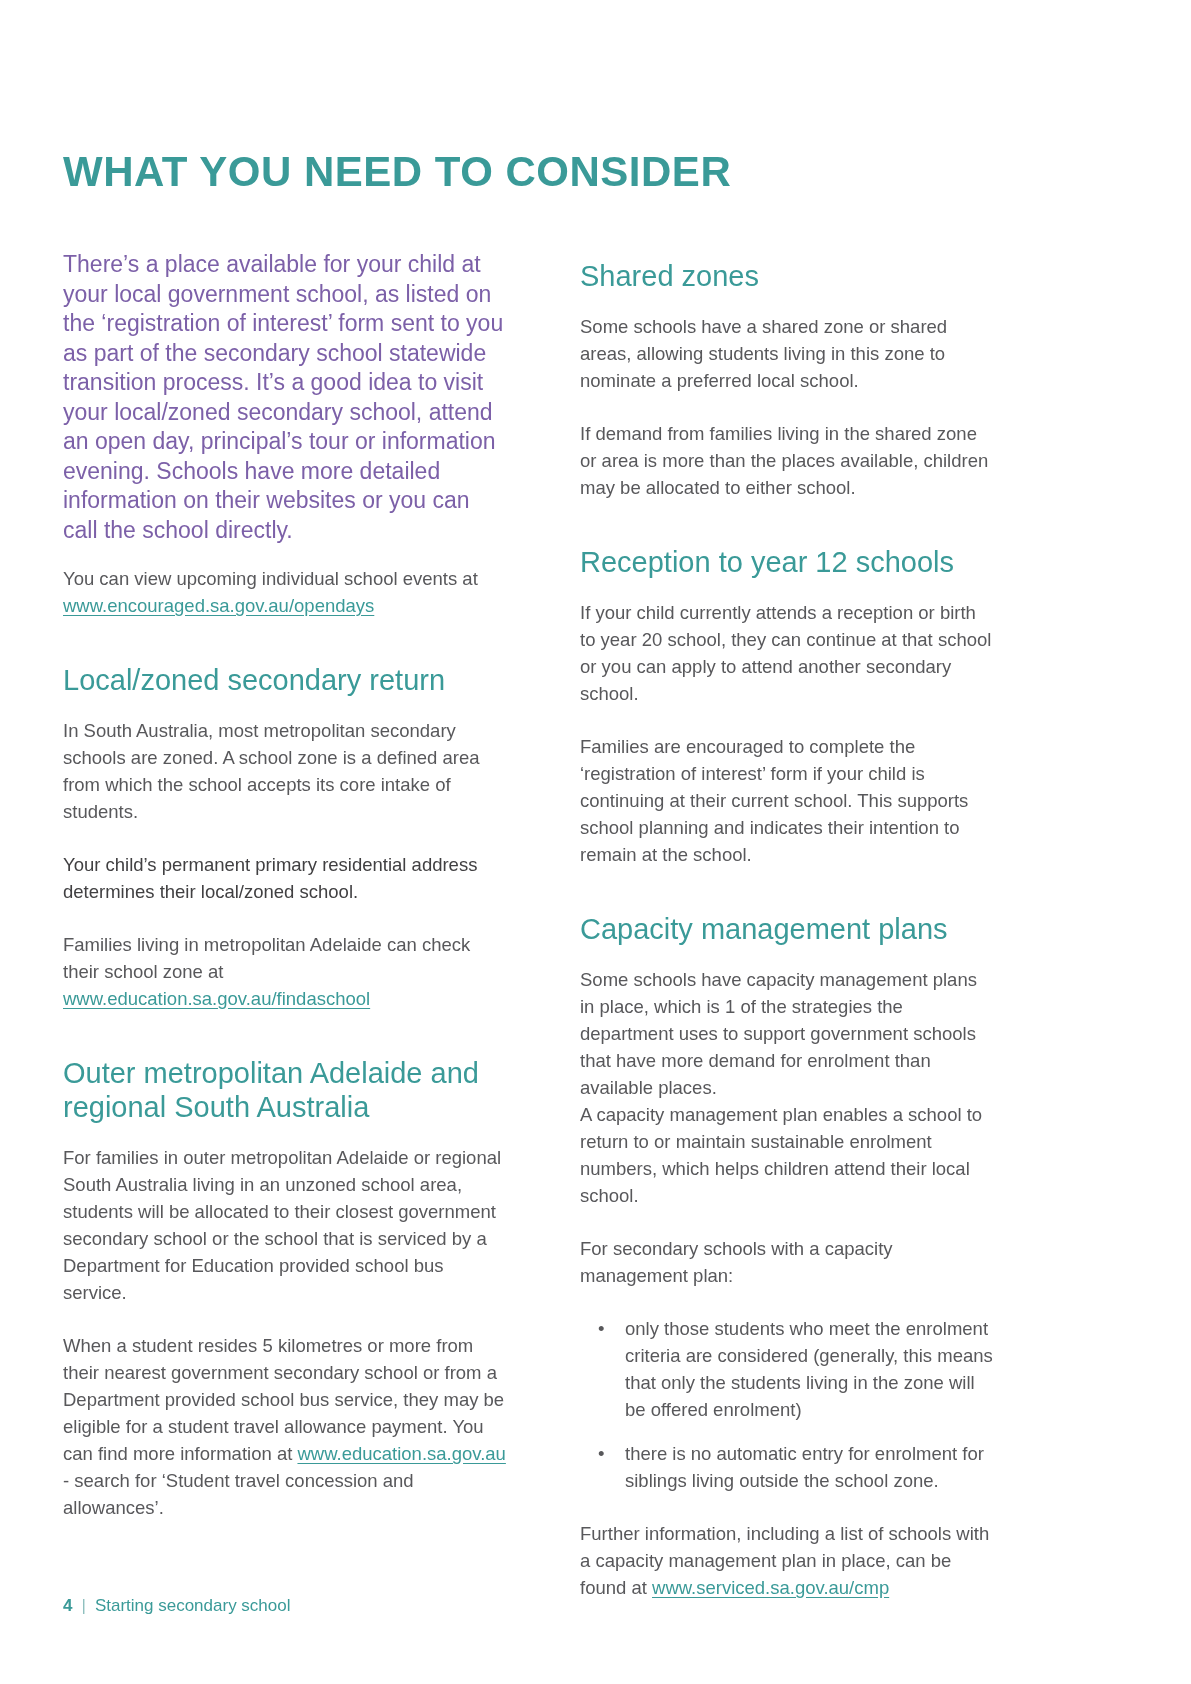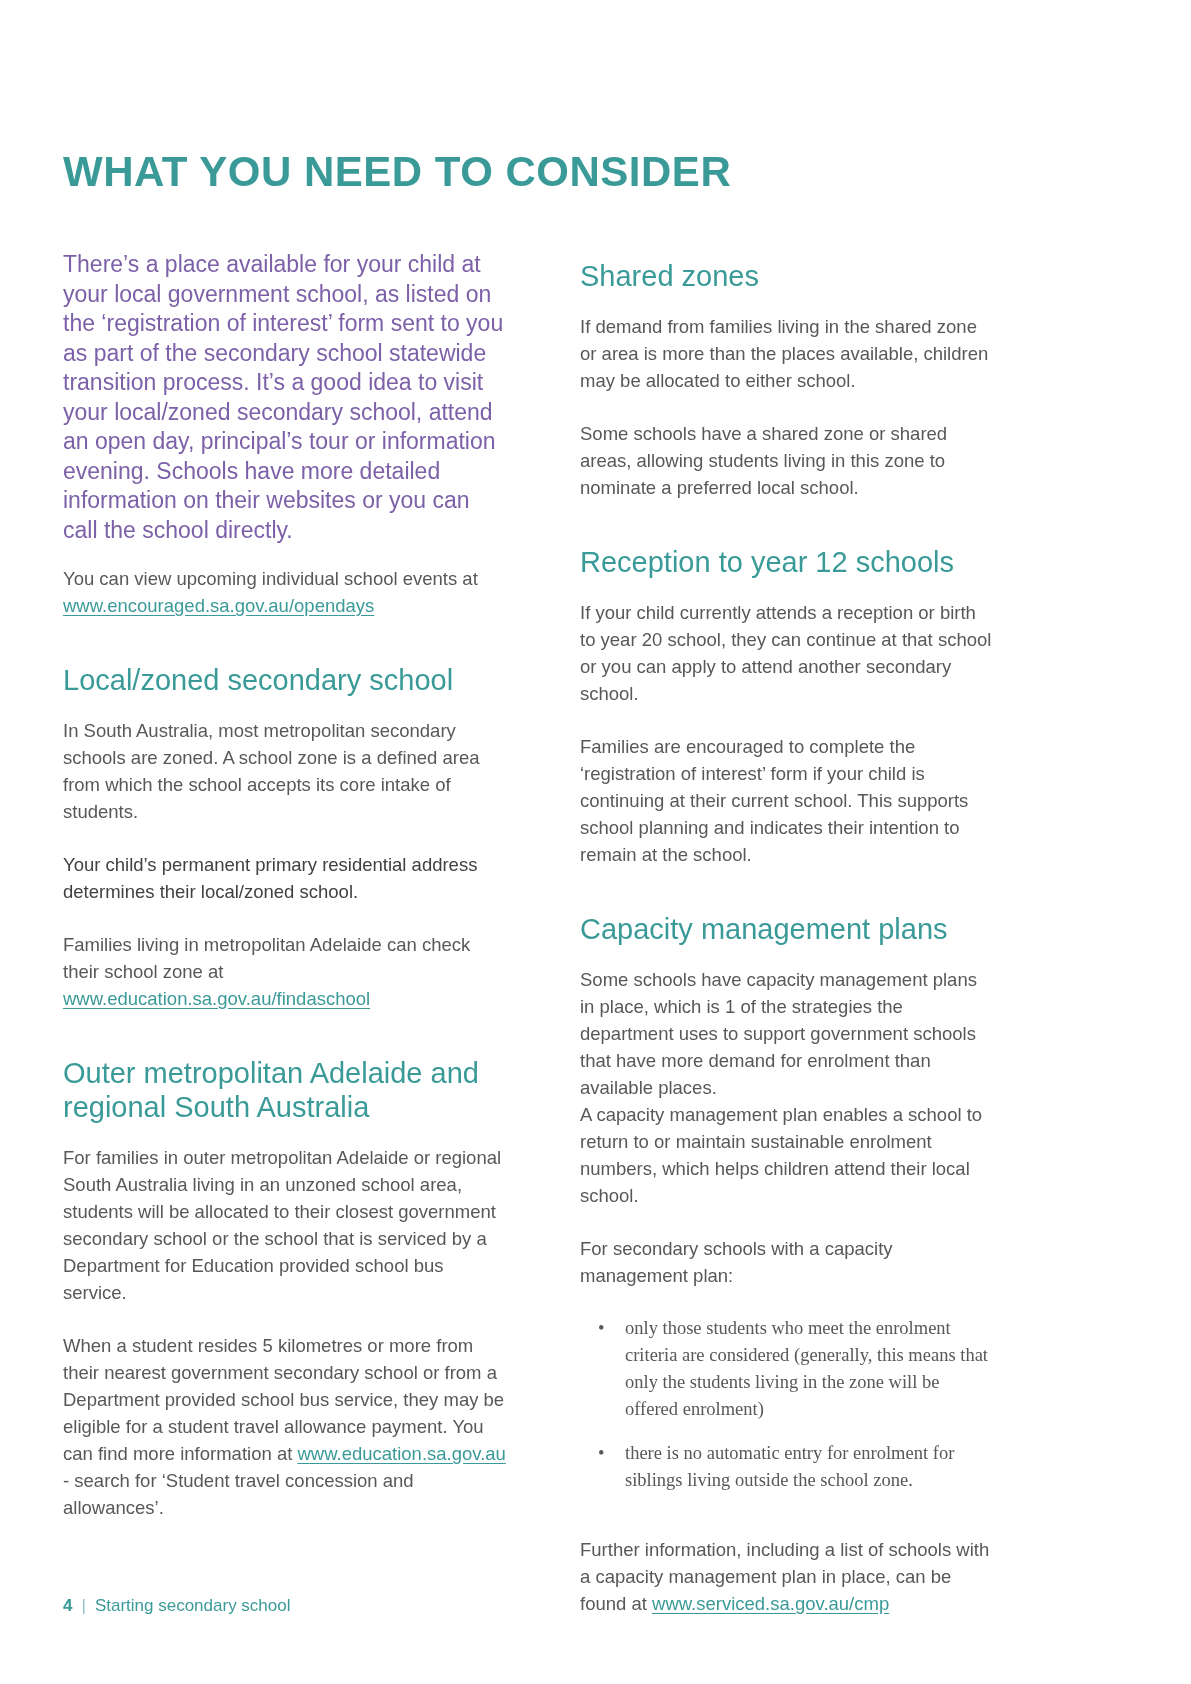--- a/index.html
+++ b/index.html
@@ -58,21 +58,21 @@
     cursor:pointer;
   }
   .bold-note{
     font-weight:normal;
     color:var(--bold);
     font-size:18.5px;
     line-height:27px;
     margin:0 0 26px 0;
   }
   .para-group{margin:0 0 26px 0;}
-  ul.bullets{list-style:none;margin:4px 0 42px 0;padding:0;font-family:Liberation Serif, serif;}
+  ul.bullets{list-style:none;margin:4px 0 26px 0;padding:0;}
   ul.bullets li{
     position:relative;
     padding-left:45px;
     margin-bottom:17px;
     color:var(--body);
     font-size:18.5px;
     line-height:27px;
     max-width:548px;
     box-sizing:border-box;
   }
@@ -104,40 +104,40 @@
 
     <div class="columns">
 
       <div class="col-left">
 
         <p class="intro">There’s a place available for your child at your local government school, as listed on the ‘registration of interest’ form sent to you as part of the secondary school statewide transition process. It’s a good idea to visit your local/zoned secondary school, attend an open day, principal’s tour or information evening. Schools have more detailed information on their websites or you can call the school directly.</p>
 
         <p class="body"><span>You can view upcoming individual school events at </span><a class="doc-link">www.encouraged.sa.gov.au/opendays</a></p>
 
         <section>
-          <h2 class="section-heading">Local/zoned secondary school</h2>
+          <h2 class="section-heading">Local/zoned secondary return</h2>
           <p class="body">In South Australia, most metropolitan secondary schools are zoned. A school zone is a defined area from which the school accepts its core intake of students.</p>
           <p class="bold-note">Your child’s permanent primary residential address determines their local/zoned school.</p>
           <p class="body"><span>Families living in metropolitan Adelaide can check their school zone at </span><a class="doc-link">www.education.sa.gov.au/findaschool</a></p>
         </section>
 
         <section>
           <h2 class="section-heading">Outer metropolitan Adelaide and regional South Australia</h2>
           <p class="body">For families in outer metropolitan Adelaide or regional South Australia living in an unzoned school area, students will be allocated to their closest government secondary school or the school that is serviced by a Department for Education provided school bus service.</p>
           <p class="body"><span>When a student resides 5 kilometres or more from their nearest government secondary school or from a Department provided school bus service, they may be eligible for a student travel allowance payment. You can find more information at </span><a class="doc-link">www.education.sa.gov.au</a><span> - search for ‘Student travel concession and allowances’.</span></p>
         </section>
 
       </div>
 
       <div class="col-right">
 
         <section>
           <h2 class="section-heading">Shared zones</h2>
+          <p class="body">Some schools have a shared zone or shared areas, allowing students living in this zone to nominate a preferred local school.</p>
           <p class="body">If demand from families living in the shared zone or area is more than the places available, children may be allocated to either school.</p>
-          <p class="body">Some schools have a shared zone or shared areas, allowing students living in this zone to nominate a preferred local school.</p>
         </section>
 
         <section>
           <h2 class="section-heading">Reception to year 12 schools</h2>
           <p class="body">If your child currently attends a reception or birth to year 20 school, they can continue at that school or you can apply to attend another secondary school.</p>
           <p class="body">Families are encouraged to complete the ‘registration of interest’ form if your child is continuing at their current school. This supports school planning and indicates their intention to remain at the school.</p>
         </section>
 
         <section>
           <h2 class="section-heading">Capacity management plans</h2>

